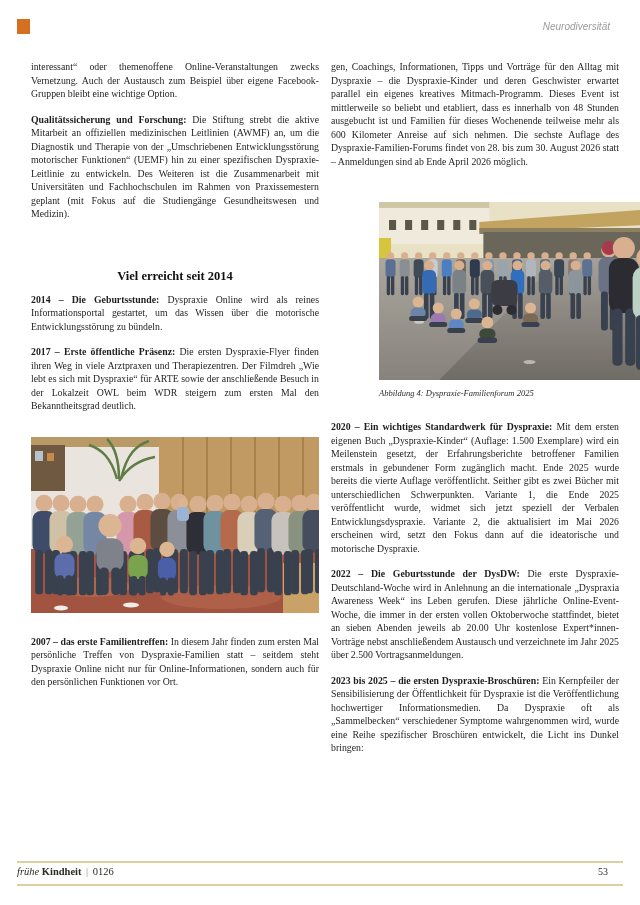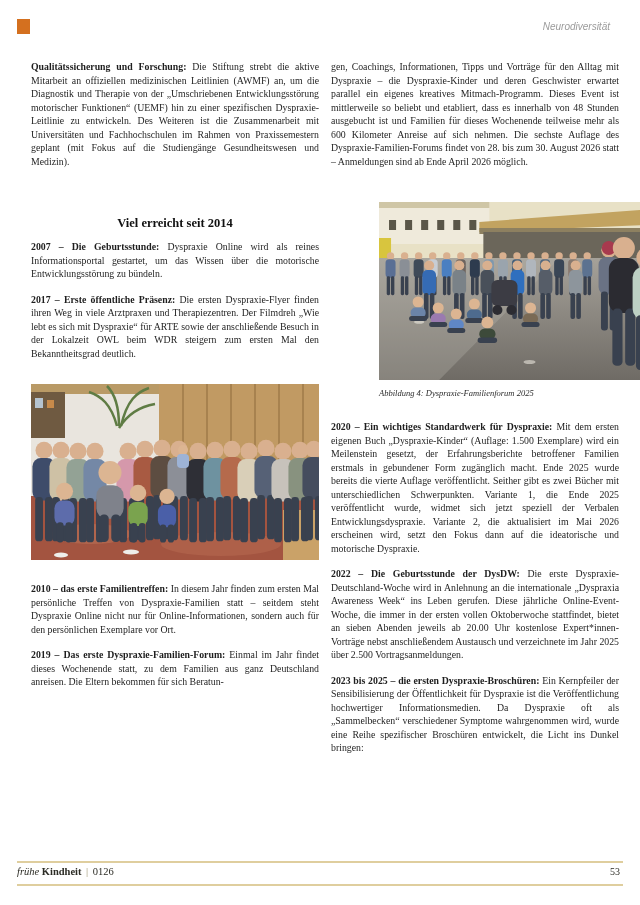--- a/index.html
+++ b/index.html
@@ -34,21 +34,21 @@
   figcaption {
     font-style:italic; font-size:8.5px; color:#2a2a2a; margin-top:8px;
   }
   .footer-line { position:absolute; left:17px; right:17px; height:2px; background:#dfce9e; }
   .fl-top { top:861px; }
   .fl-bottom { top:884px; }
   .footer-text { position:absolute; left:17px; top:866px; font-size:10.5px; color:#2b2b24; }
   .footer-text .fi { font-style:italic; }
   .footer-text .fb { font-weight:bold; }
   .footer-text .sep { color:#9a916f; padding:0 2px; }
-  .page-number { position:absolute; right:20px; top:866px; font-size:10px; color:#2b2b24; }
+  .page-number { position:absolute; right:32px; top:866px; font-size:10px; color:#2b2b24; }
 </style>
 </head>
 <body>
 
 <div class="page">
 
   <div class="corner"></div>
   <div class="kicker">Neurodiversität</div>
 
   <svg width="0" height="0" style="position:absolute" aria-hidden="true">
@@ -73,27 +73,28 @@
       <linearGradient id="asph" x1="0" y1="0" x2="0" y2="1">
         <stop offset="0" stop-color="#a5a199"></stop>
         <stop offset="1" stop-color="#6f6b65"></stop>
       </linearGradient>
     </defs>
   </svg>
 
   <div class="cols">
 
     <div class="col">
+      <p class="body"><span>interessant“ oder themenoffene Online-Veranstaltungen zwecks Vernetzung. Auch der Austausch zum Beispiel über eigene Facebook-Gruppen bleibt eine wichtige Option.</span></p>
 
       <p class="body"><b>Qualitätssicherung und Forschung:</b><span> Die Stiftung strebt die aktive Mitarbeit an offiziellen medizinischen Leitlinien (AWMF) an, um die Diagnostik und Therapie von der „Umschriebenen Entwicklungsstörung motorischer Funktionen“ (UEMF) hin zu einer spezifischen Dyspraxie-Leitlinie zu entwickeln. Des Weiteren ist die Zusammenarbeit mit Universitäten und Fachhochschulen im Rahmen von Praxissemestern geplant (mit Fokus auf die Studiengänge Gesundheitswesen und Medizin).</span></p>
 
       <h2 class="section">Viel erreicht seit 2014</h2>
 
 
-      <p class="body"><b>2007 – Die Geburtsstunde:</b><span> Dyspraxie Online wird als reines Informationsportal gestartet, um das Wissen über die motorische Entwicklungsstörung zu bündeln.</span></p>
+      <p class="body"><b>2014 – Die Geburtsstunde:</b><span> Dyspraxie Online wird als reines Informationsportal gestartet, um das Wissen über die motorische Entwicklungsstörung zu bündeln.</span></p>
 
       <p class="body"><b>2017 – Erste öffentliche Präsenz:</b><span> Die ersten Dyspraxie-Flyer finden ihren Weg in viele Arztpraxen und Therapiezentren. Der Filmdreh „Wie lebt es sich mit Dyspraxie“ für ARTE sowie der anschließende Besuch in der Lokalzeit OWL beim WDR steigern zum ersten Mal den Bekanntheitsgrad deutlich.</span></p>
 
       <figure class="f3">
         <svg class="photo" viewBox="0 0 288 176" preserveAspectRatio="none">
           <rect width="288" height="176" fill="#e9e5de"></rect>
           <rect width="288" height="10" fill="#b99a66"></rect>
           <rect x="128" y="0" width="160" height="92" fill="#c19a63"></rect>
           <path d="M152 0V92 M176 0V92 M200 0V92 M224 0V92 M248 0V92 M272 0V92" stroke="#9e7b49" stroke-width="1.5" fill="none"></path>
           <rect x="128" y="84" width="160" height="8" fill="#a88452"></rect>
@@ -132,23 +133,22 @@
             <circle cx="152" cy="66" r="5" fill="#dcb592"></circle>
             <rect x="146" y="70" width="12" height="14" rx="4" fill="#9db3d6"></rect>
             <use href="#kid" x="18" y="98" width="31" height="62" style="color:#5d6cab"></use>
             <use href="#kid" x="58" y="76" width="42" height="84" style="color:#7f828b"></use>
             <use href="#kid" x="92" y="100" width="30" height="60" style="color:#7aa34e"></use>
             <use href="#kid" x="122" y="104" width="28" height="56" style="color:#4a5fa8"></use>
           </g>
         </svg>
       </figure>
 
-      <p class="body"><b>2010 – das erste Familientreffen:</b><span> In diesem Jahr finden zum ersten Mal persönliche Treffen von Dyspraxie-Familien statt – seitdem steht Dyspraxie Online nicht nur für Online-Informationen, sondern auch für den persönlichen Exemplare vor Ort.</span></p>
-
-      <p class="body"><b>2019 – Das erste Dyspraxie-Familien-Forum:</b><span> Einmal im Jahr findet dieses Wochenende statt, zu dem Familien aus ganz Deutschland anreisen. Die Eltern bekommen für sich Beratun-</span></p>
+      <p class="body"><b>2007 – das erste Familientreffen:</b><span> In diesem Jahr finden zum ersten Mal persönliche Treffen von Dyspraxie-Familien statt – seitdem steht Dyspraxie Online nicht nur für Online-Informationen, sondern auch für den persönlichen Funktionen vor Ort.</span></p>
+
     </div>
 
     <div class="col">
       <p class="body"><span>gen, Coachings, Informationen, Tipps und Vorträge für den Alltag mit Dyspraxie – die Dyspraxie-Kinder und deren Geschwister erwartet parallel ein eigenes kreatives Mitmach-Programm. Dieses Event ist mittlerweile so beliebt und etabliert, dass es innerhalb von 48 Stunden ausgebucht ist und Familien für dieses Wochenende teilweise mehr als 600 Kilometer Anreise auf sich nehmen. Die sechste Auflage des Dyspraxie-Familien-Forums findet von 28. bis zum 30. August 2026 statt – Anmeldungen sind ab Ende April 2026 möglich.</span></p>
 
       <figure class="f4">
         <svg class="photo4" viewBox="0 0 287 178" preserveAspectRatio="none">
           <rect width="287" height="178" fill="#8f8b84"></rect>
           <rect width="287" height="56" fill="#e8e1c6"></rect>
           <rect x="0" y="0" width="110" height="42" fill="#efeadb"></rect>

